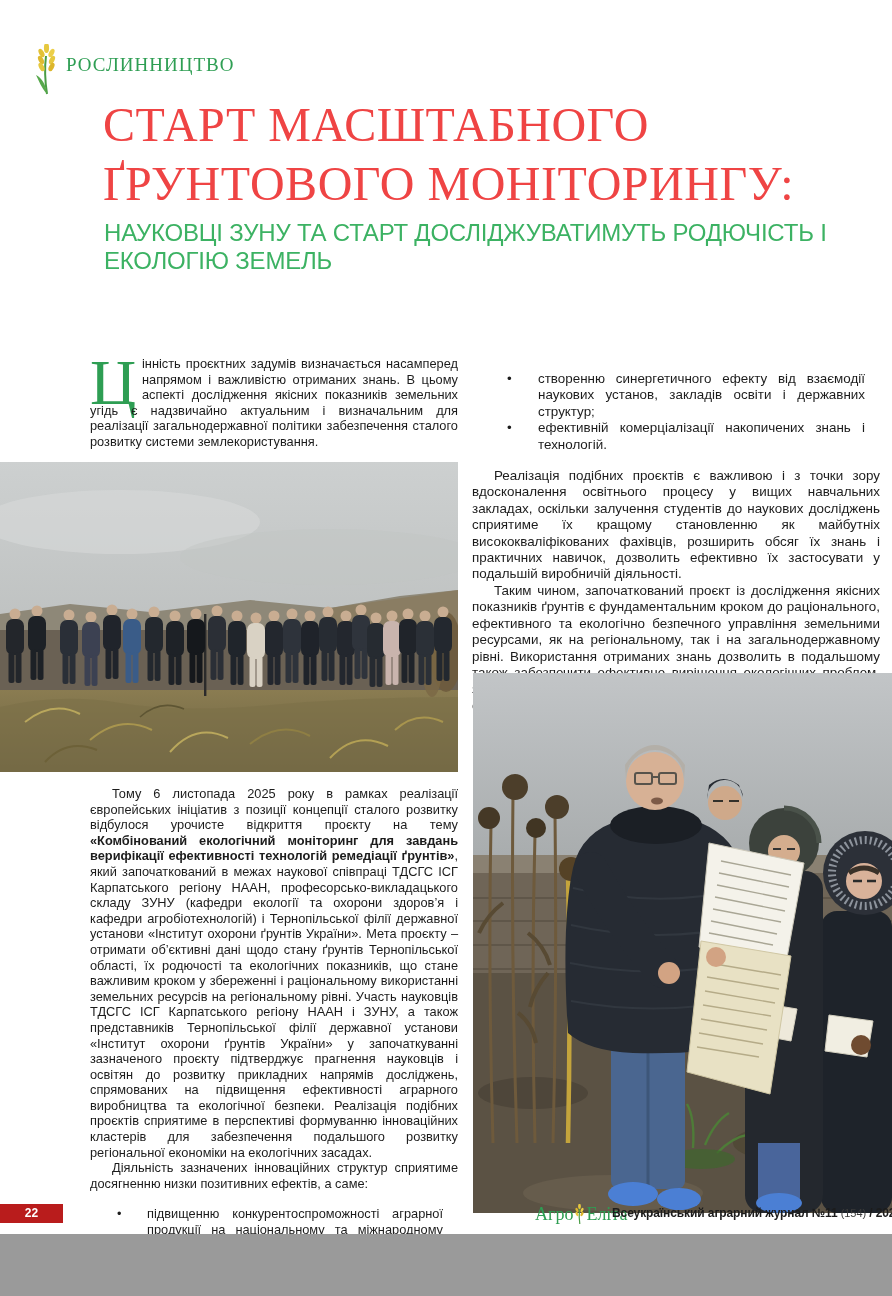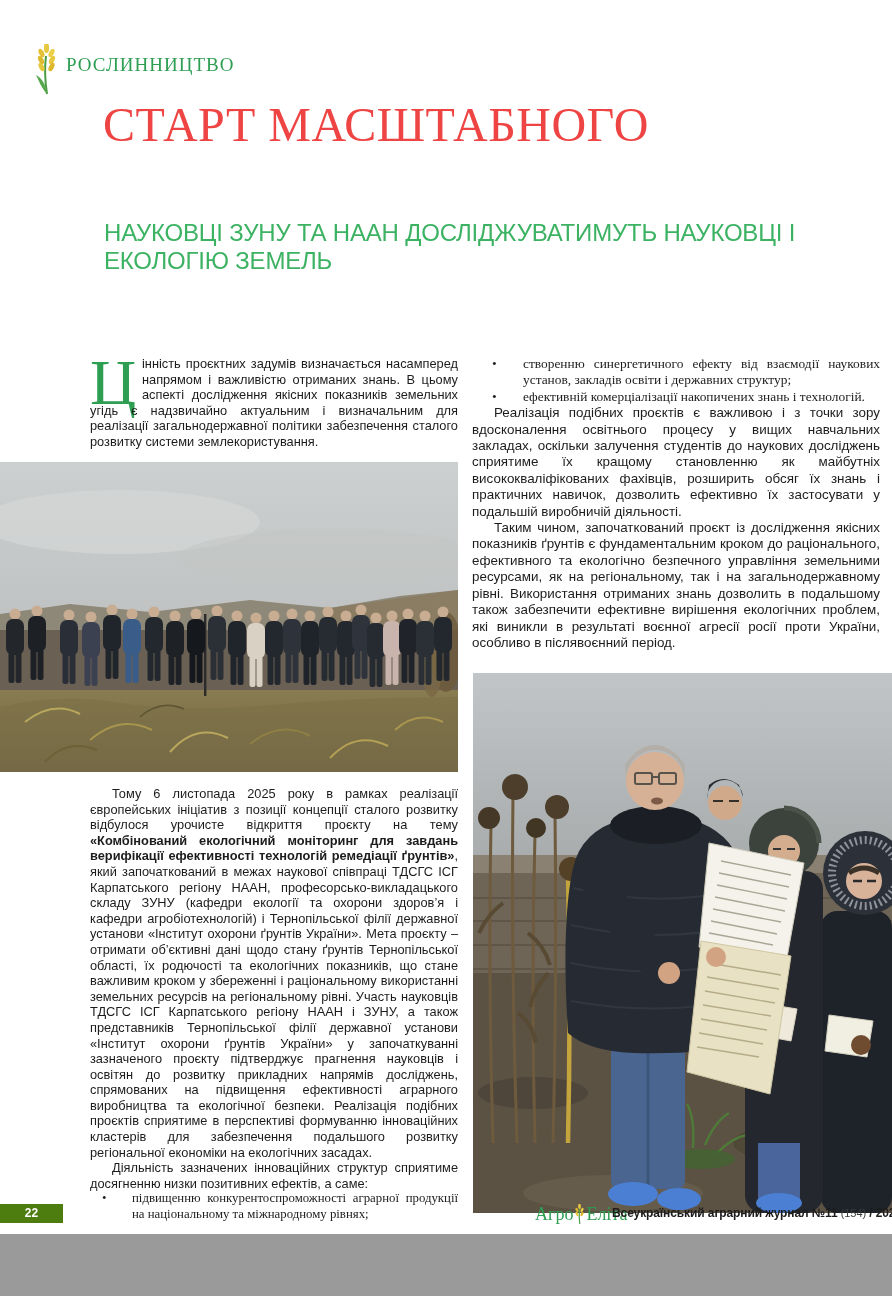--- a/index.html
+++ b/index.html
@@ -25,34 +25,34 @@
   
   .bodytext{font-size:12.8px;line-height:15.6px;text-align:justify;color:#1c1c1c;}
   .colL1{left:90px;top:356px;width:368px;}
   .dropcap{float:left;width:52px;height:46px;font-family:"Liberation Serif",serif;
            font-size:64px;line-height:54px;color:#2e9e53;}
   .colL2{left:90px;top:786px;width:368px;}
   .colL2 p{margin:0;text-indent:22px;}
   .colR{left:472px;top:356px;width:408px;font-size:13.4px;line-height:16.4px;
         text-align:justify;color:#1c1c1c;}
   .colR p{margin:0;text-indent:22px;}
-  ul.bl{list-style:none;margin:0;padding:0;font-family:Liberation Serif, serif;}
+  ul.bl{list-style:none;margin:15px;padding:0;}
   .bl li{position:relative;text-align:justify;}
   .colR .bl li{padding-left:51px;}
   .colR .bl li::before{content:"\2022";position:absolute;left:20px;}
   .colL2 .bl li{padding-left:42px;}
   .colL2 .bl li::before{content:"\2022";position:absolute;left:12px;}
 
   
   .photo1{left:0;top:462px;width:458px;height:310px;}
   .photo2{left:473px;top:673px;width:419px;height:540px;}
   .photo1 svg,.photo2 svg{display:block;width:100%;height:100%;}
 
   
-  .pageno{left:0;top:1204px;width:63px;height:19px;background:#4d7c0f;color:#fff;
+  .pageno{left:0;top:1204px;width:63px;height:19px;background:#b91c1c;color:#fff;
           font-size:12px;font-weight:bold;text-align:center;line-height:19px;}
   .brand{left:535px;top:1199px;height:26px;display:flex;align-items:flex-end;
          font-family:"Liberation Serif",serif;font-size:18px;color:#2e9e53;}
   .brand svg{width:11px;height:21px;margin:0 1px;}
   .issue{left:612px;top:1206px;font-size:12px;font-weight:bold;color:#1c1c1c;
          letter-spacing:-.1px;white-space:nowrap;}
   .issue .num{font-weight:normal;font-size:11px;color:#3a3a3a;}
 </style>
 </head>
 <body>
@@ -67,22 +67,23 @@
     <ellipse cx="18.5" cy="9" rx="2.4" ry="4.6" fill="#eccf48" transform="rotate(28 18.5 9)"></ellipse>
     <ellipse cx="8" cy="16" rx="2.4" ry="4.6" fill="#dfba2f" transform="rotate(-28 8 16)"></ellipse>
     <ellipse cx="19" cy="16" rx="2.4" ry="4.6" fill="#e6c83e" transform="rotate(28 19 16)"></ellipse>
     <ellipse cx="8.5" cy="23" rx="2.4" ry="4.6" fill="#e6c83e" transform="rotate(-28 8.5 23)"></ellipse>
     <ellipse cx="18.5" cy="23" rx="2.4" ry="4.6" fill="#dcb62c" transform="rotate(28 18.5 23)"></ellipse>
   </svg>
   <div class="abs kicker">РОСЛИННИЦТВО</div>
 
   <h1 class="abs title" style="margin:0">
     <span style="display:block">СТАРТ МАСШТАБНОГО</span>
+    <span style="display:block">ҐРУНТОВОГО МОНІТОРИНГУ:</span>
   </h1>
-  <h2 class="abs subtitle" style="margin:0;font-weight:normal">НАУКОВЦІ ЗУНУ ТА НААН ДОСЛІДЖУВАТИМУТЬ НАУКОВЦІ І ЕКОЛОГІЮ ЗЕМЕЛЬ</h2>
+  <h2 class="abs subtitle" style="margin:0;font-weight:normal">НАУКОВЦІ ЗУНУ ТА СТАРТ ДОСЛІДЖУВАТИМУТЬ РОДЮЧІСТЬ І ЕКОЛОГІЮ ЗЕМЕЛЬ</h2>
 
 
   <div class="abs colL1 bodytext">
     <span class="dropcap">Ц</span><span>інність проєктних задумів визначається насамперед напрямом і важливістю отриманих знань. В цьому аспекті дослідження якісних показників земельних угідь є надзвичайно актуальним і визначальним для реалізації загальнодержавної політики забезпечення сталого розвитку системи землекористування.</span>
   </div>
 
   <div class="abs photo1">
     <svg viewBox="0 0 458 310" preserveAspectRatio="none">
       <defs>
         <linearGradient id="sky1" x1="0" y1="0" x2="0" y2="1">

